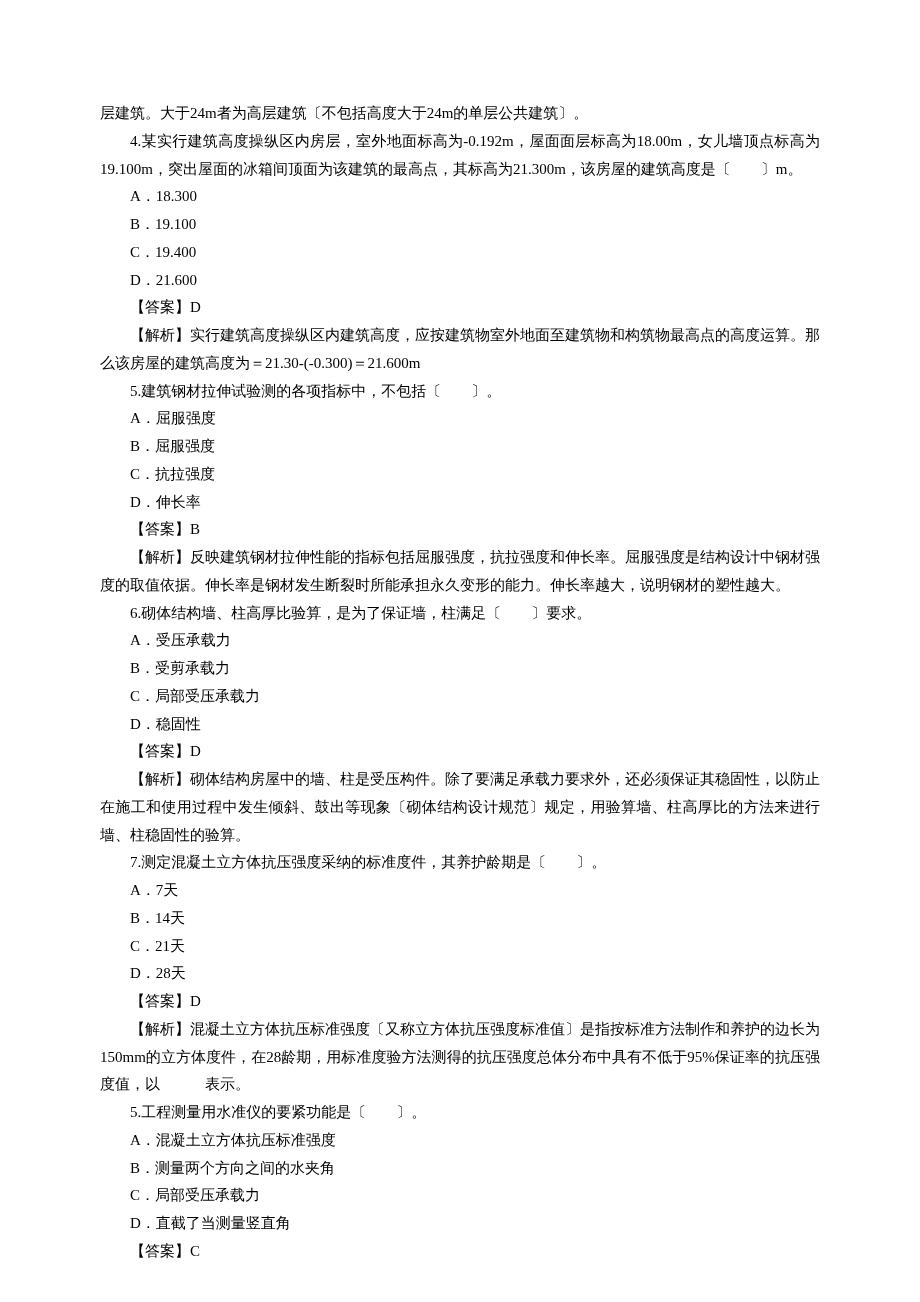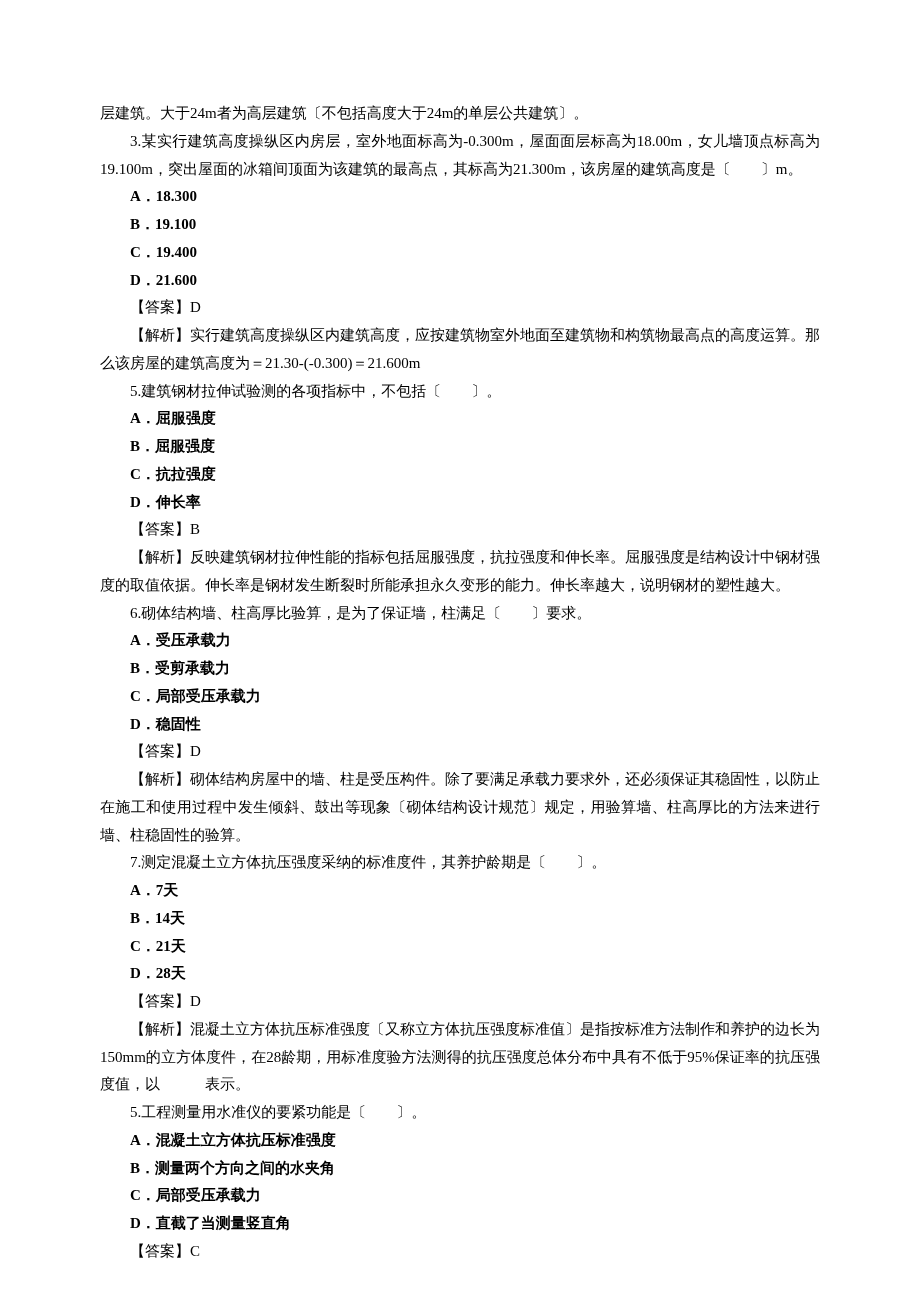--- a/index.html
+++ b/index.html
@@ -15,29 +15,28 @@
   }
   .para {
     text-align: justify;
     text-justify: inter-ideograph;
   }
   .indent {
     text-indent: 2em;
   }
   .opt {
     text-indent: 2em;
-    font-weight: bold;
   }
 </style>
 </head>
 <body>
 
 <div class="para">层建筑。大于24m者为高层建筑〔不包括高度大于24m的单层公共建筑〕。</div>
 
-<div class="para indent">3.某实行建筑高度操纵区内房层，室外地面标高为-0.300m，屋面面层标高为18.00m，女儿墙顶点标高为19.100m，突出屋面的冰箱间顶面为该建筑的最高点，其标高为21.300m，该房屋的建筑高度是〔　　〕m。</div>
+<div class="para indent">4.某实行建筑高度操纵区内房层，室外地面标高为-0.192m，屋面面层标高为18.00m，女儿墙顶点标高为19.100m，突出屋面的冰箱间顶面为该建筑的最高点，其标高为21.300m，该房屋的建筑高度是〔　　〕m。</div>
 <div class="para opt">A．18.300</div>
 <div class="para opt">B．19.100</div>
 <div class="para opt">C．19.400</div>
 <div class="para opt">D．21.600</div>
 <div class="para indent">【答案】D</div>
 <div class="para indent">【解析】实行建筑高度操纵区内建筑高度，应按建筑物室外地面至建筑物和构筑物最高点的高度运算。那么该房屋的建筑高度为＝21.30-(-0.300)＝21.600m</div>
 
 <div class="para indent">5.建筑钢材拉伸试验测的各项指标中，不包括〔　　〕。</div>
 <div class="para opt">A．屈服强度</div>
 <div class="para opt">B．屈服强度</div>

